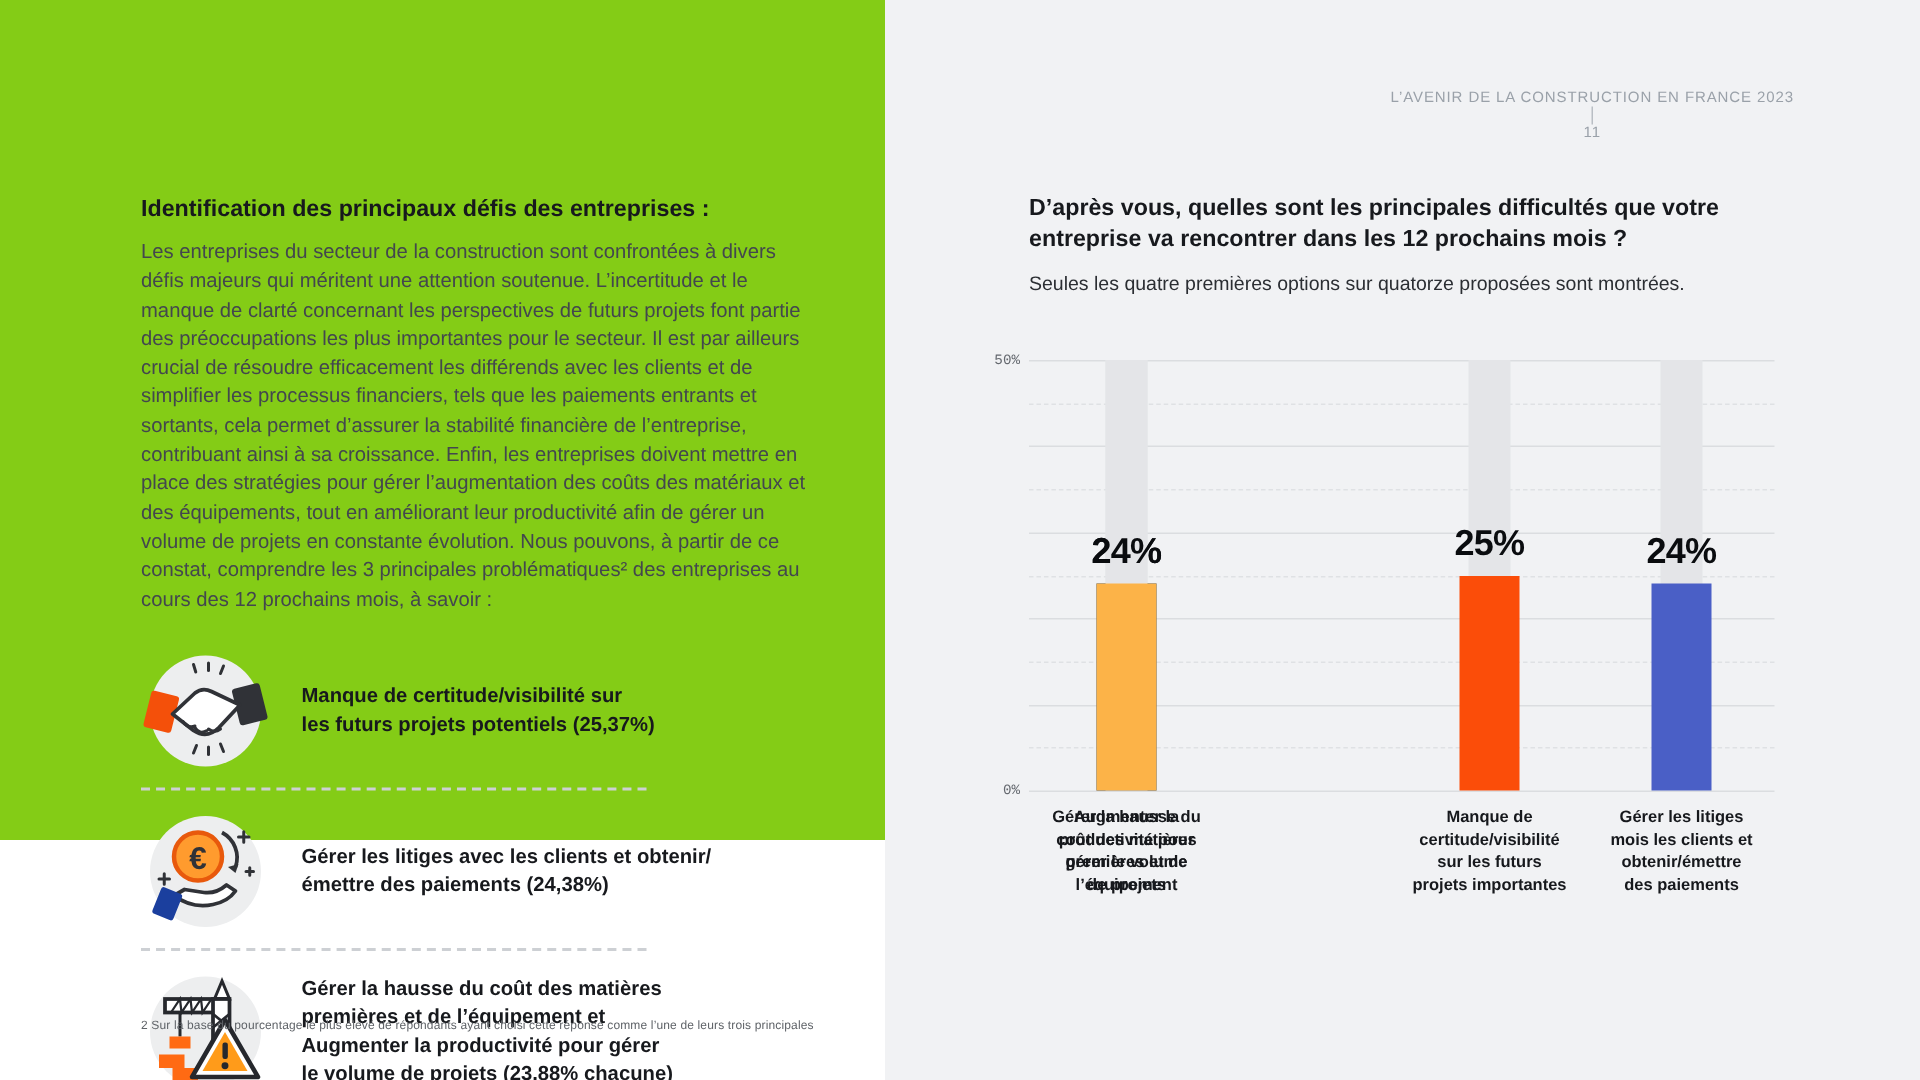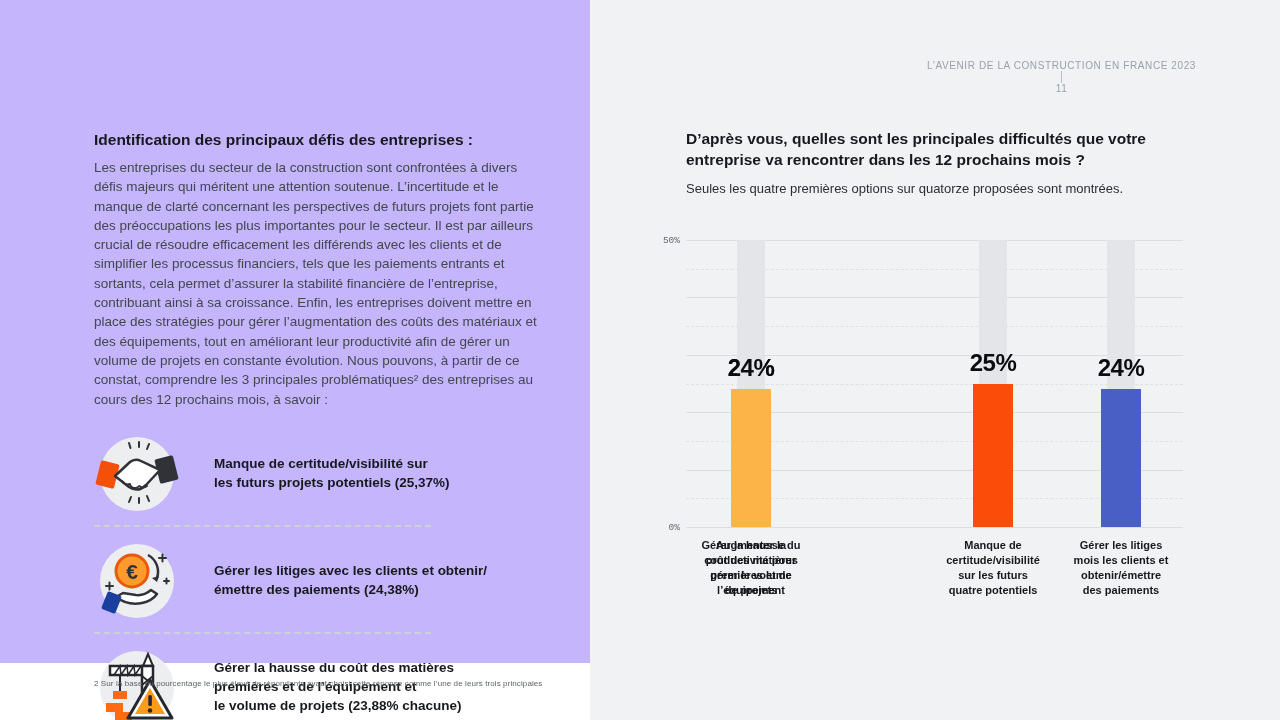--- a/index.html
+++ b/index.html
@@ -1,25 +1,25 @@
 <!DOCTYPE html>
 <html><head>
 <meta charset="utf-8">
 <style>
   * { margin:0; padding:0; box-sizing:border-box; }
   html,body { width:1280px; height:720px; overflow:hidden; }
   body { font-family:"Liberation Sans", sans-serif; display:flex; background:#fff; }
 
   
-  .page-left { position:relative; width:590px; height:663px; background:#c4b5fd; }
+  .page-left { position:relative; width:590px; height:560px; background:#84cc16; }
   .left-content { position:absolute; left:94px; top:131px; width:452px; }
   .heading { font-size:15.5px; font-weight:bold; color:#17191d; margin-bottom:9px; }
   .paragraph { font-size:13.5px; line-height:19.3px; color:#43474e; width:450px; }
   .items { margin-top:21px; }
-  .item { display:flex; align-items:center; gap:34px; }
+  .item { display:flex; align-items:center; gap:21px; }
   .item-icon { width:86px; height:86px; flex:0 0 86px; }
   .item-label { font-size:13.5px; font-weight:bold; line-height:19px; color:#17191d; }
   .separator { width:337px; border-top:2px dashed #cdd0d4; margin:9px 0 10px 0; }
   .footnote { position:absolute; left:94px; top:679px; font-size:8px; color:#5f6368; letter-spacing:0.1px; }
 
   
   .page-right { position:relative; width:690px; height:720px; background:#f1f2f4; }
   .doc-header { position:absolute; top:60px; right:84px; display:flex; align-items:center;
                 font-size:10px; letter-spacing:0.06em; color:#9aa1a9;flex-direction:column; }
   .doc-header .divider { width:1px; height:12px; background:#b9bec4; margin:0 10px; }
@@ -120,20 +120,21 @@
             <rect x="21" y="68" width="17" height="9" fill="#FF6A13"></rect>
             <path d="M56 36 L78 74 H34 Z" fill="#fff" stroke="#26282D" stroke-width="3" stroke-linejoin="round"></path>
             <path d="M56 44 L71 70 H41 Z" fill="#FF9B1A"></path>
             <rect x="54.3" y="51" width="3.6" height="11" rx="1.5" fill="#26282D"></rect>
             <circle cx="56" cy="66.5" r="2.3" fill="#26282D"></circle>
           </svg>
         </span>
         <div class="item-label">
           <div>Gérer la hausse du coût des matières</div>
           <div>premières et de l’équipement et</div>
+          <div>Augmenter la productivité pour gérer</div>
           <div>le volume de projets (23,88% chacune)</div>
         </div>
       </div>
 
     </div>
   </div>
   <div class="footnote">2 Sur la base du pourcentage le plus élevé de répondants ayant choisi cette réponse comme l’une de leurs trois principales</div>
 </div>
 
 <div class="page-right">
@@ -166,21 +167,21 @@
       </div>
 
     <div class="chart-col">
       <div class="ghost" style="background: rgb(228, 229, 232);"></div>
       <div class="bar" style="height: 143.5px; background: rgb(251, 77, 9);"></div>
       <div class="val" style="bottom: 150.5px;">25%</div>
       <div class="cat">
         <div>Manque de</div>
         <div>certitude/visibilité</div>
         <div>sur les futurs</div>
-        <div>quatre potentiels</div>
+        <div>projets importantes</div>
       </div>
     </div>
 
     <div class="chart-col">
       <div class="ghost" style="background: rgb(228, 229, 232);"></div>
       <div class="bar" style="height: 137.76px; background: rgb(74, 95, 198);"></div>
       <div class="val" style="bottom: 144.76px;">24%</div>
       <div class="cat">
         <div>Gérer les litiges</div>
         <div>mois les clients et</div>

